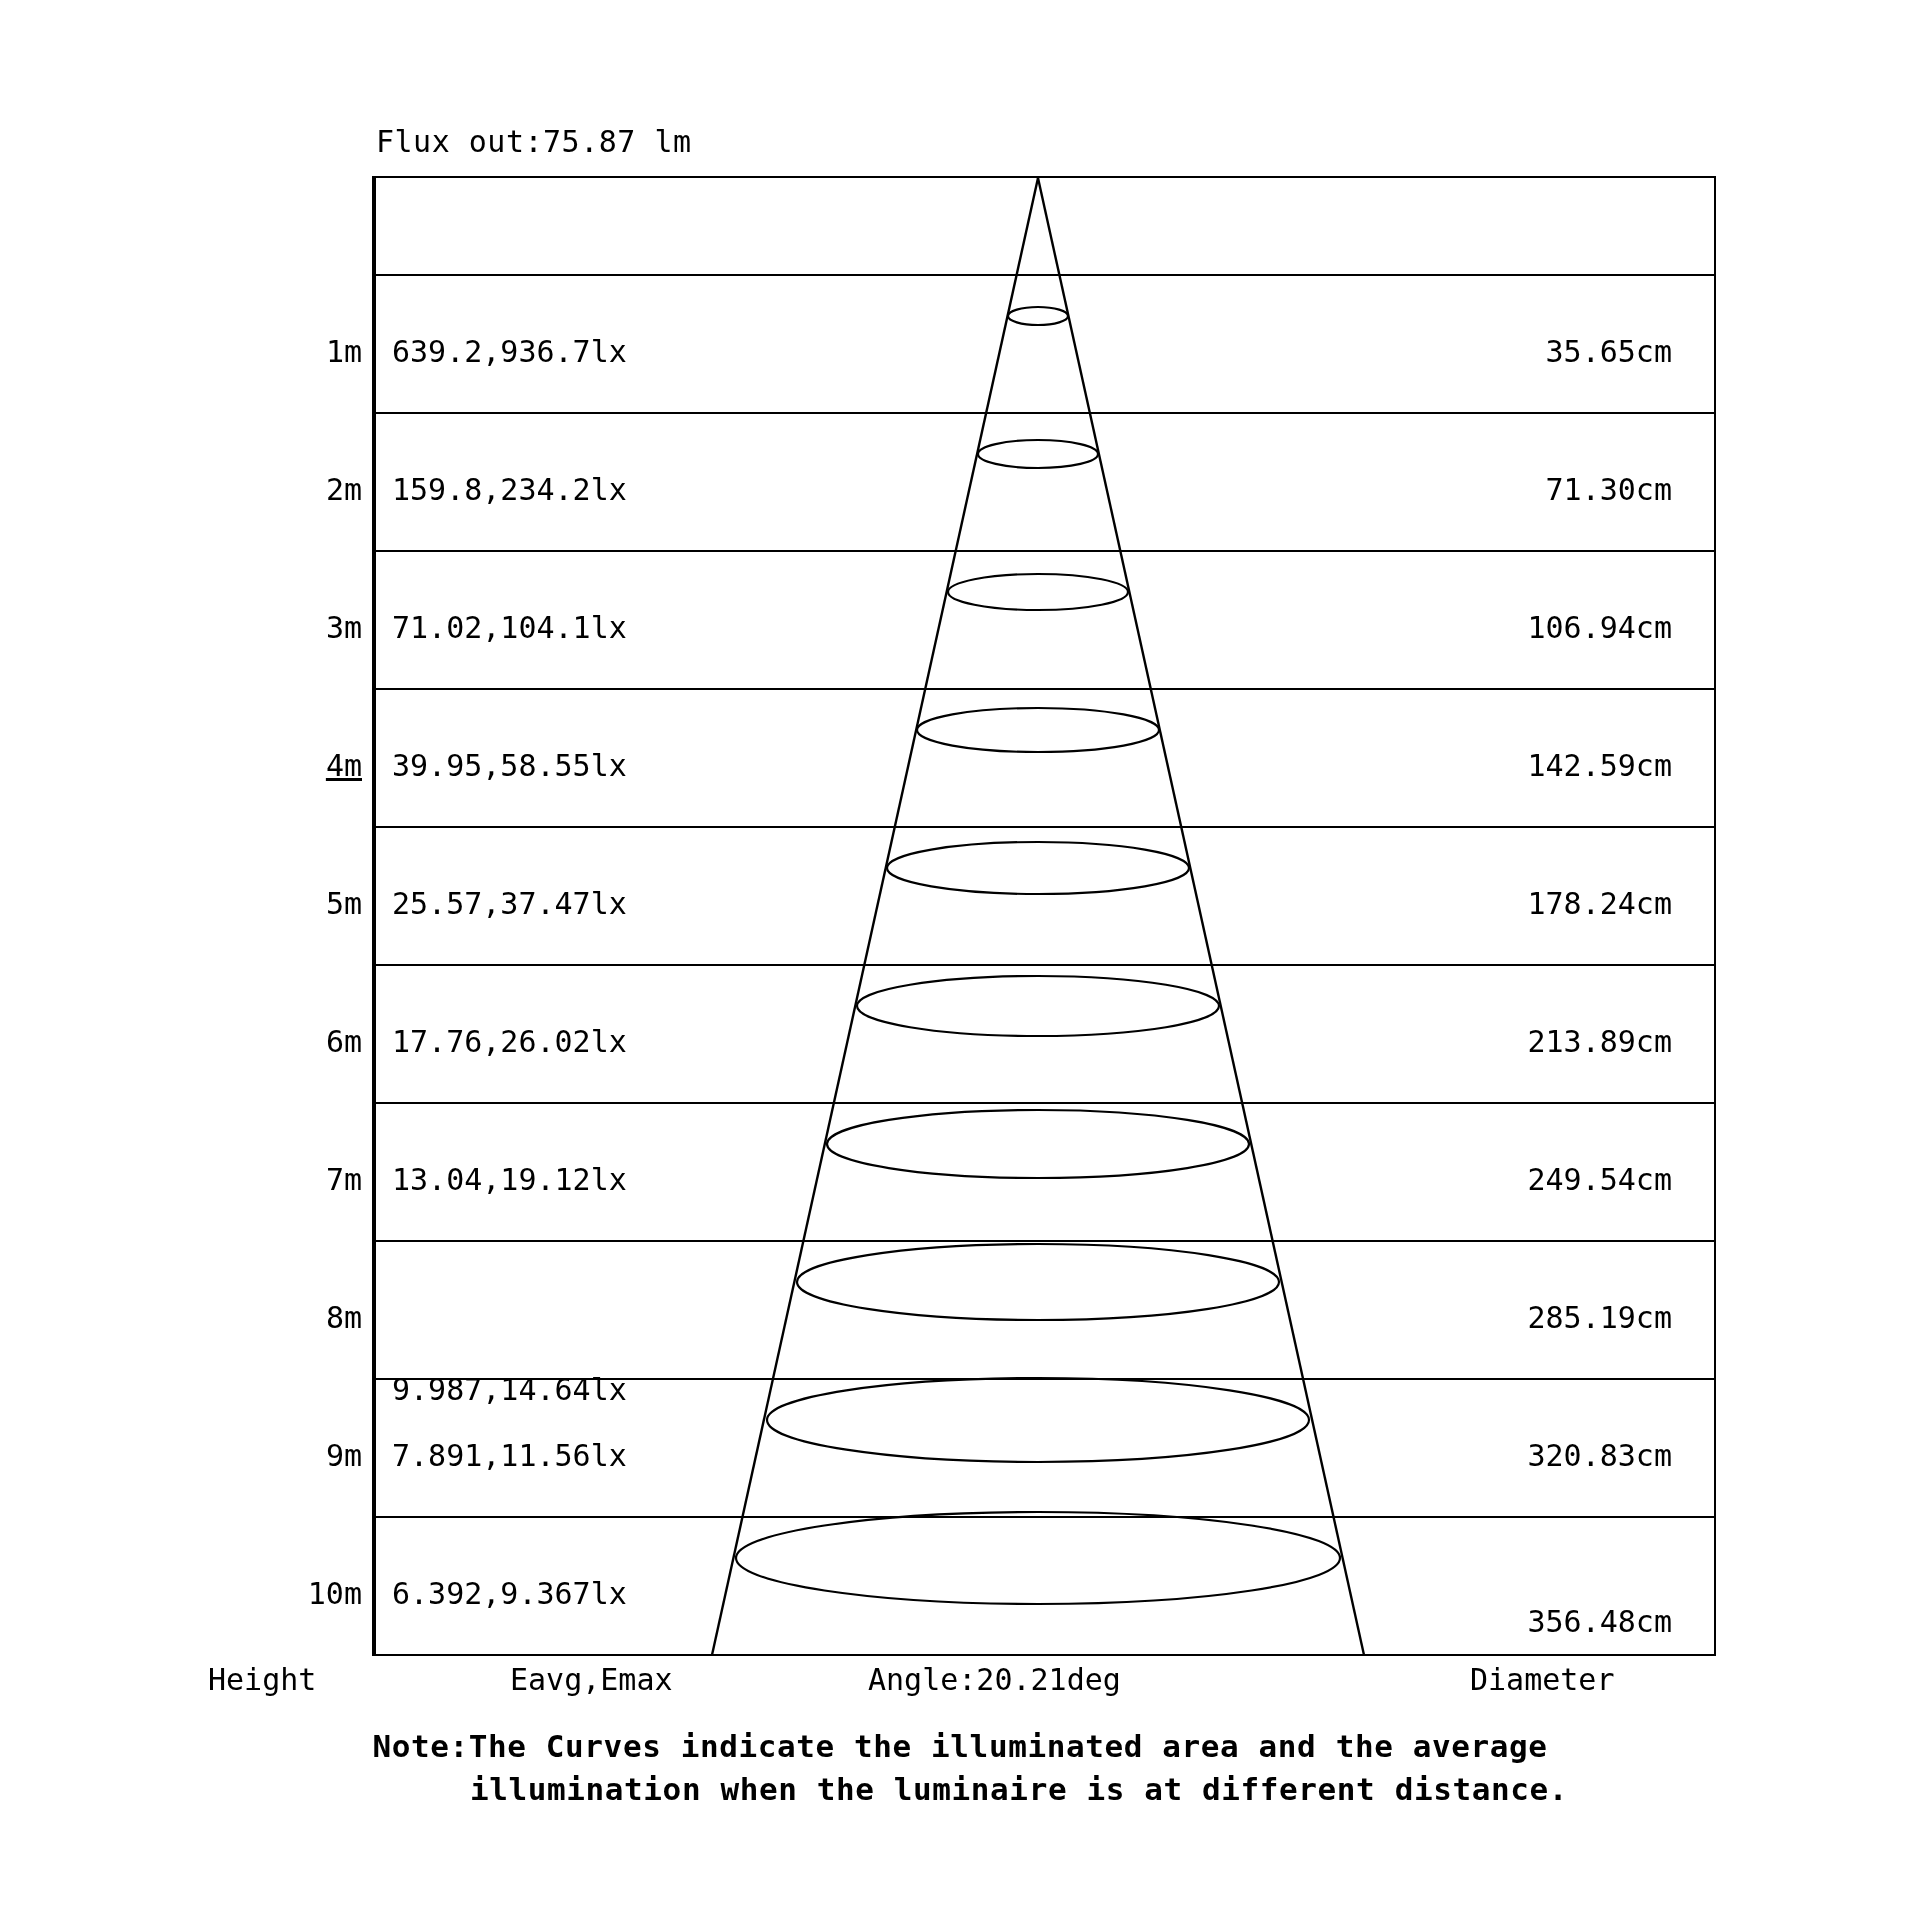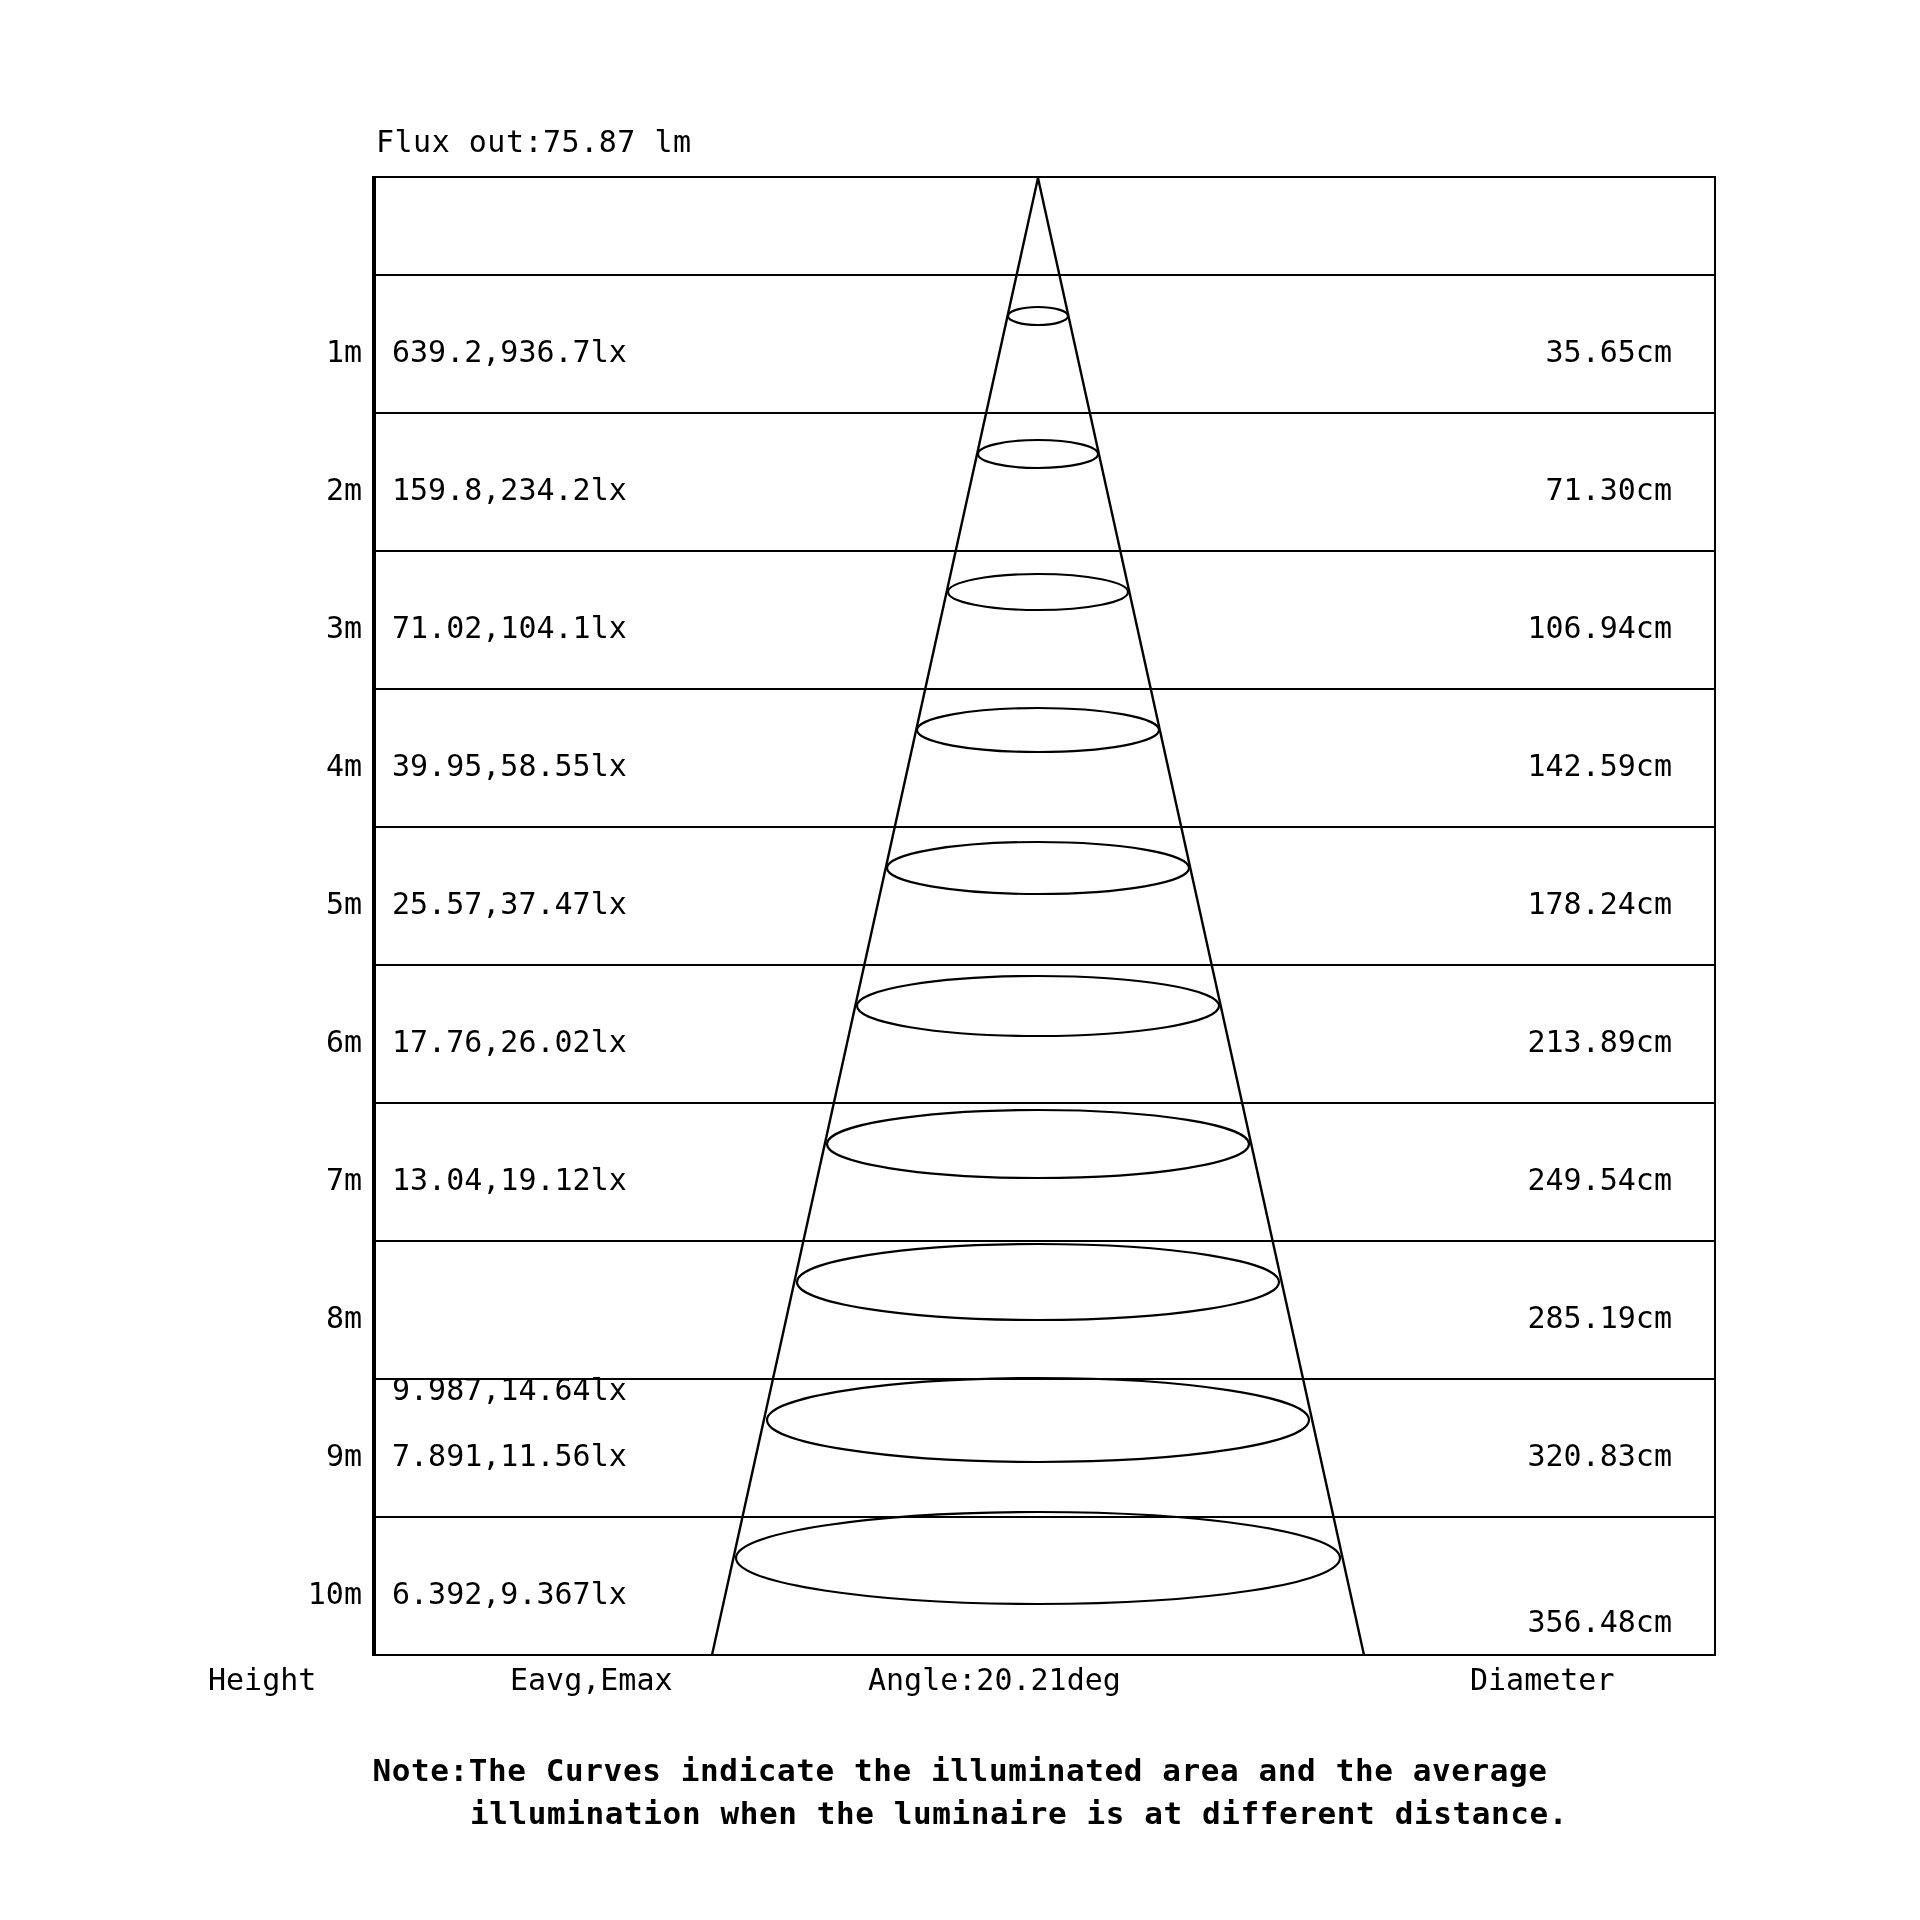--- a/index.html
+++ b/index.html
@@ -99,21 +99,20 @@
   #note {
     position: absolute;
     left: 0;
     top: 1725px;
     width: 1920px;
     text-align: center;
     font-size: 31px;
     font-weight: bold;
     line-height: 1.38;
     letter-spacing: 0.6px;
-    margin-top: 24px;
   }
   #note .note-line { display: block; }
   #note .note-line.second { padding-left: 118px; }
 
   svg.overlay {
     position: absolute;
     left: 0;
     top: 0;
     width: 1920px;
     height: 1920px;
@@ -158,21 +157,21 @@
       <ellipse cx="1038" cy="1144" rx="211" ry="34"></ellipse>
       <ellipse cx="1038" cy="1282" rx="241" ry="38"></ellipse>
       <ellipse cx="1038" cy="1420" rx="271" ry="42"></ellipse>
       <ellipse cx="1038" cy="1558" rx="302" ry="46"></ellipse>
     </g>
   </svg>
 
   <div class="height-cell" style="left:250px; top:334px; width:112px;">1m</div>
   <div class="height-cell" style="left:250px; top:472px; width:112px;">2m</div>
   <div class="height-cell" style="left:250px; top:610px; width:112px;">3m</div>
-  <div class="height-cell" style="left:250px; top:748px; width:112px;">4m</div>
+  <div class="height-cell" style="left:250px; top:748px; width:112px;text-decoration:underline;">4m</div>
   <div class="height-cell" style="left:250px; top:886px; width:112px;">5m</div>
   <div class="height-cell" style="left:250px; top:1024px; width:112px;">6m</div>
   <div class="height-cell" style="left:250px; top:1162px; width:112px;">7m</div>
   <div class="height-cell" style="left:250px; top:1300px; width:112px;">8m</div>
   <div class="height-cell" style="left:250px; top:1438px; width:112px;">9m</div>
   <div class="height-cell" style="left:250px; top:1576px; width:112px;">10m</div>
 
   <div class="eavg-cell" style="left:392px; top:334px;text-align:right;">639.2,936.7lx</div>
   <div class="eavg-cell" style="left:392px; top:472px;">159.8,234.2lx</div>
   <div class="eavg-cell" style="left:392px; top:610px;">71.02,104.1lx</div>

